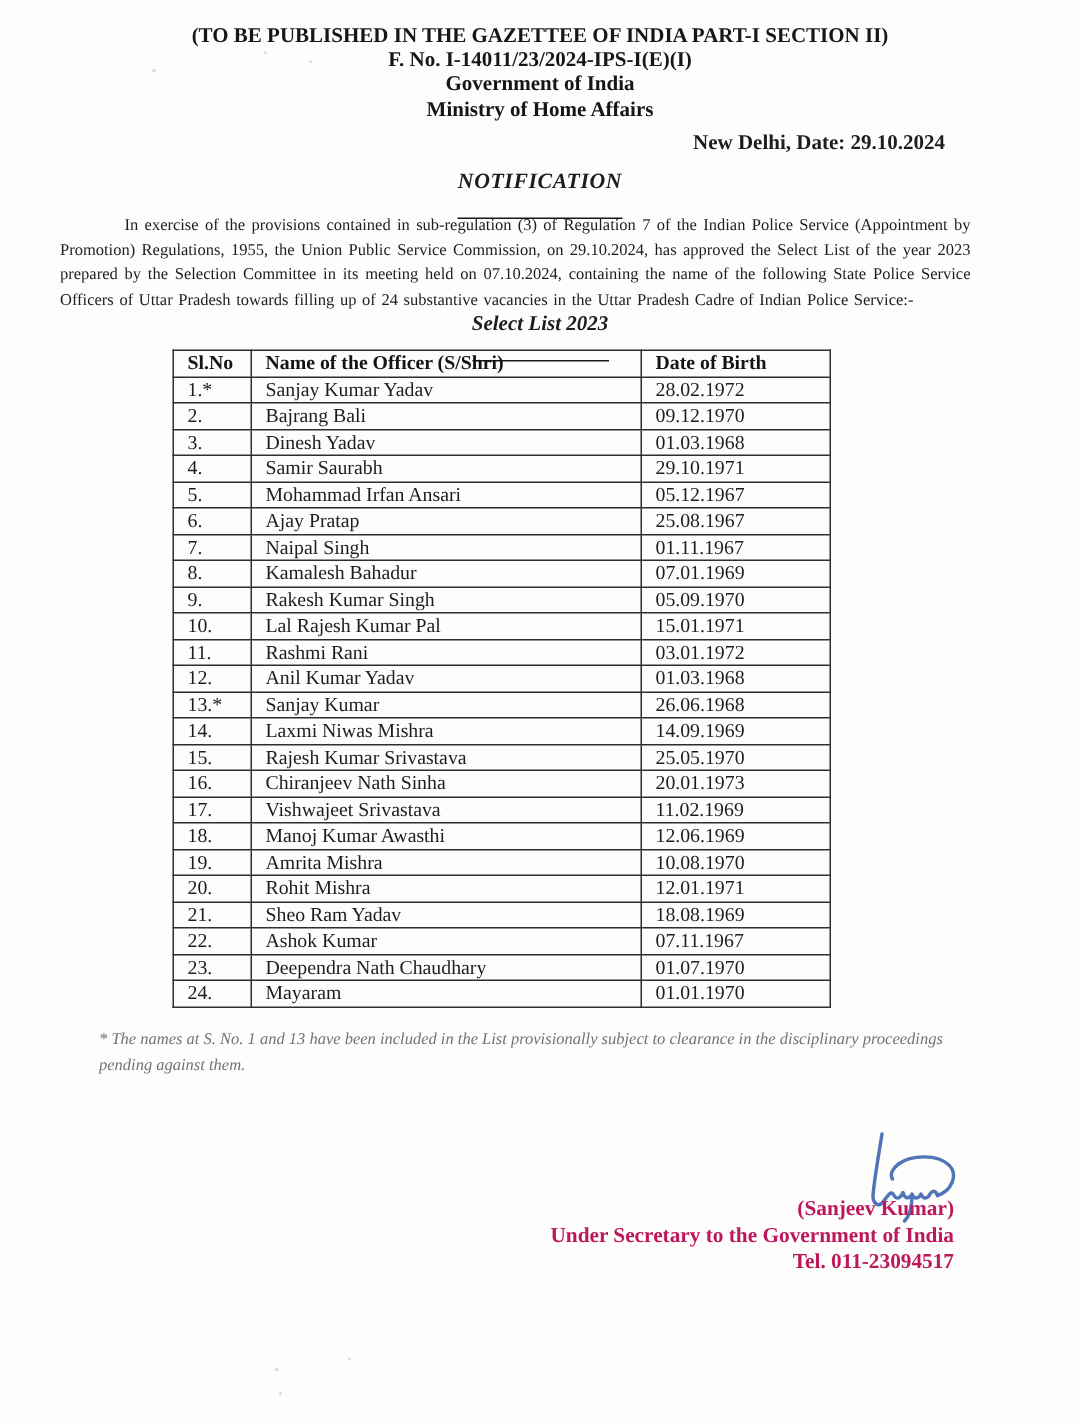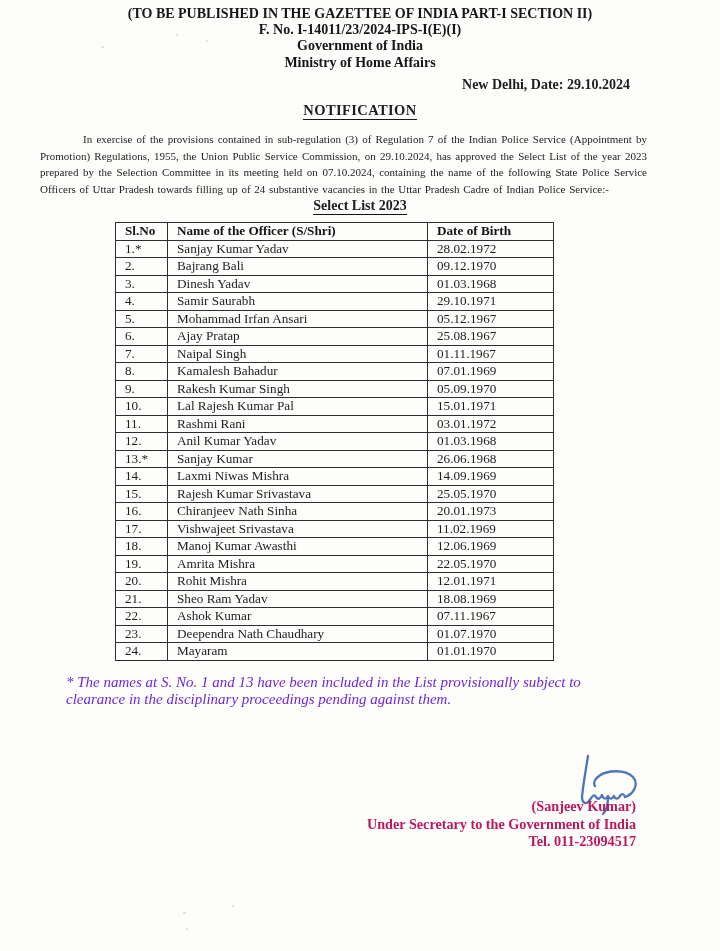--- a/index.html
+++ b/index.html
@@ -15,21 +15,21 @@
   }
   
   .speck {
     position: absolute;
     background: #9a9a9a;
     border-radius: 50%;
     opacity: 0.35;
   }
 
   .doc-header {
-    padding-top: 6px;
+    padding-top: 17px;
     text-align: center;
     font-weight: bold;
     font-size: 14px;
     line-height: 16.2px;
     color: #161616;
   }
   .dateline {
     margin-top: 6px;
     text-align: right;
     padding-right: 90px;
@@ -39,21 +39,22 @@
   }
   .doc-title {
     margin-top: 9px;
     text-align: center;
     font-weight: bold;
     font-size: 14.5px;
     letter-spacing: 0.4px;
   }
   .doc-title span, .list-title span {
     border-bottom: 1.6px solid #161616;
-    padding-bottom: 1px;
+    padding-bottom: 16px;
+    font-style: italic;
   }
   .body-par {
     margin: 12px 73px 0 40px;
     text-align: justify;
     text-indent: 43px;
     font-size: 11px;
     line-height: 16.8px;
     word-spacing: 1px;
   }
   .list-title {
@@ -80,23 +81,23 @@
   }
   table.select-list th { font-weight: bold; color: #141414; }
   .col-sl  { width: 52px; }
   .col-name{ width: 260px; }
   .col-dob { width: 126px; }
   th.col-sl { text-align: center; padding-left: 2px; }
   th.col-dob { text-align: center; padding-left: 2px; }
   .footnote {
     margin: 13px 78px 0 66px;
     font-style: italic;
-    font-size: 15px;
+    font-size: 11px;
     line-height: 17.6px;
-    color: #6d28d9;
+    color: #737373;
   }
   .sig-block {
     position: absolute;
     top: 798px;
     right: 84px;
     text-align: right;
     font-weight: bold;
     font-size: 14.2px;
     line-height: 17.6px;
     color: #be185d;
@@ -252,21 +253,21 @@
 
         <tr>
           <td class="col-sl">18.</td>
           <td class="col-name">Manoj Kumar Awasthi</td>
           <td class="col-dob">12.06.1969</td>
         </tr>
 
         <tr>
           <td class="col-sl">19.</td>
           <td class="col-name">Amrita Mishra</td>
-          <td class="col-dob">22.05.1970</td>
+          <td class="col-dob">10.08.1970</td>
         </tr>
 
         <tr>
           <td class="col-sl">20.</td>
           <td class="col-name">Rohit Mishra</td>
           <td class="col-dob">12.01.1971</td>
         </tr>
 
         <tr>
           <td class="col-sl">21.</td>

